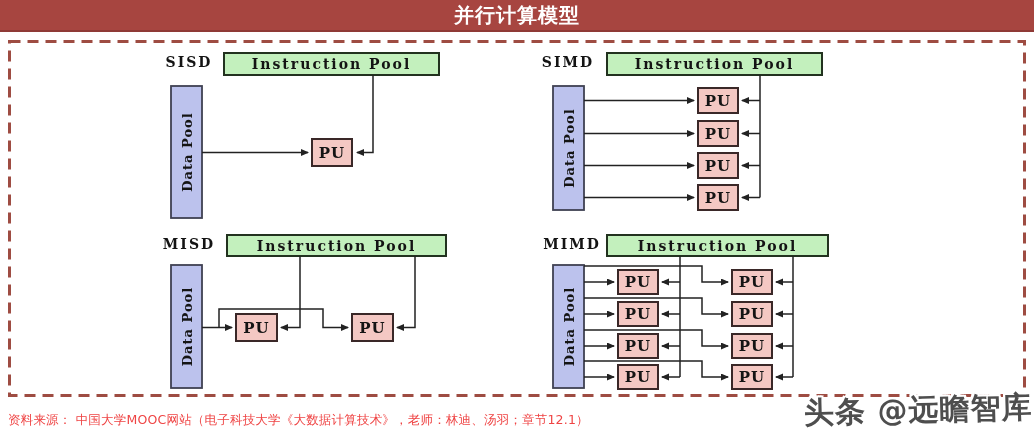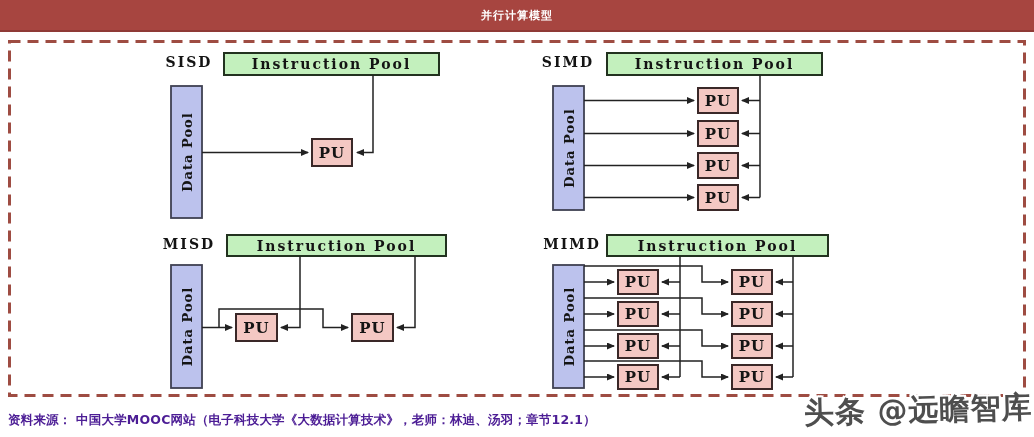--- a/index.html
+++ b/index.html
@@ -6,36 +6,36 @@
   .page{
     position:relative;width:1034px;height:437px;background:#ffffff;
     font-family:"DejaVu Sans","Liberation Sans",sans-serif;overflow:hidden;
   }
   .header-bar{
     position:absolute;left:0;top:0;width:1034px;height:30px;
     background:#a74540;border-bottom:2px solid #8f3a36;
     display:flex;align-items:center;justify-content:center;
   }
   .header-title{
-    color:#ffffff;font-size:11px;font-weight:bold;letter-spacing:1px;
+    color:#ffffff;font-size:20px;font-weight:bold;letter-spacing:1px;
     font-family:Liberation Serif, serif;
   }
   svg.diagram{position:absolute;left:0;top:0;}
   svg .wire{stroke:#222222;stroke-width:1.5;fill:none;}
   svg .box-ip{stroke:#22321f;stroke-width:2;}
   svg .box-dp{stroke:#3f4152;stroke-width:1.8;}
   svg .box-pu{stroke:#3a2828;stroke-width:2;}
   svg text{fill:#141414;font-family:"DejaVu Serif","Liberation Serif",serif;font-weight:bold;}
   svg .quad-label{font-size:14px;letter-spacing:2px;}
   svg .ip-text{font-size:14px;letter-spacing:2px;text-anchor:middle;}
   svg .dp-text{font-size:13px;letter-spacing:1px;text-anchor:middle;}
   svg .pu-text{font-size:15px;letter-spacing:1px;text-anchor:middle;}
   .caption{
     position:absolute;left:8px;top:412px;width:820px;
-    font-size:12.5px;font-weight:bold;color:#4c1d95;letter-spacing:0.2px;
+    font-size:12.5px;font-weight:normal;color:#ef4444;letter-spacing:0.2px;
     font-family:"DejaVu Sans","Liberation Sans",sans-serif;white-space:nowrap;
   }
   .watermark{
     position:absolute;right:2px;top:390px;
     font-size:30px;font-weight:bold;color:#4e4e4e;letter-spacing:1px;
     transform:rotate(-1.5deg);
     text-shadow:-2px -2px 0 #fff,2px -2px 0 #fff,-2px 2px 0 #fff,2px 2px 0 #fff,
                 0 -2px 0 #fff,0 2px 0 #fff,-2px 0 0 #fff,2px 0 0 #fff;
     font-family:"DejaVu Sans","Liberation Sans",sans-serif;
   }

